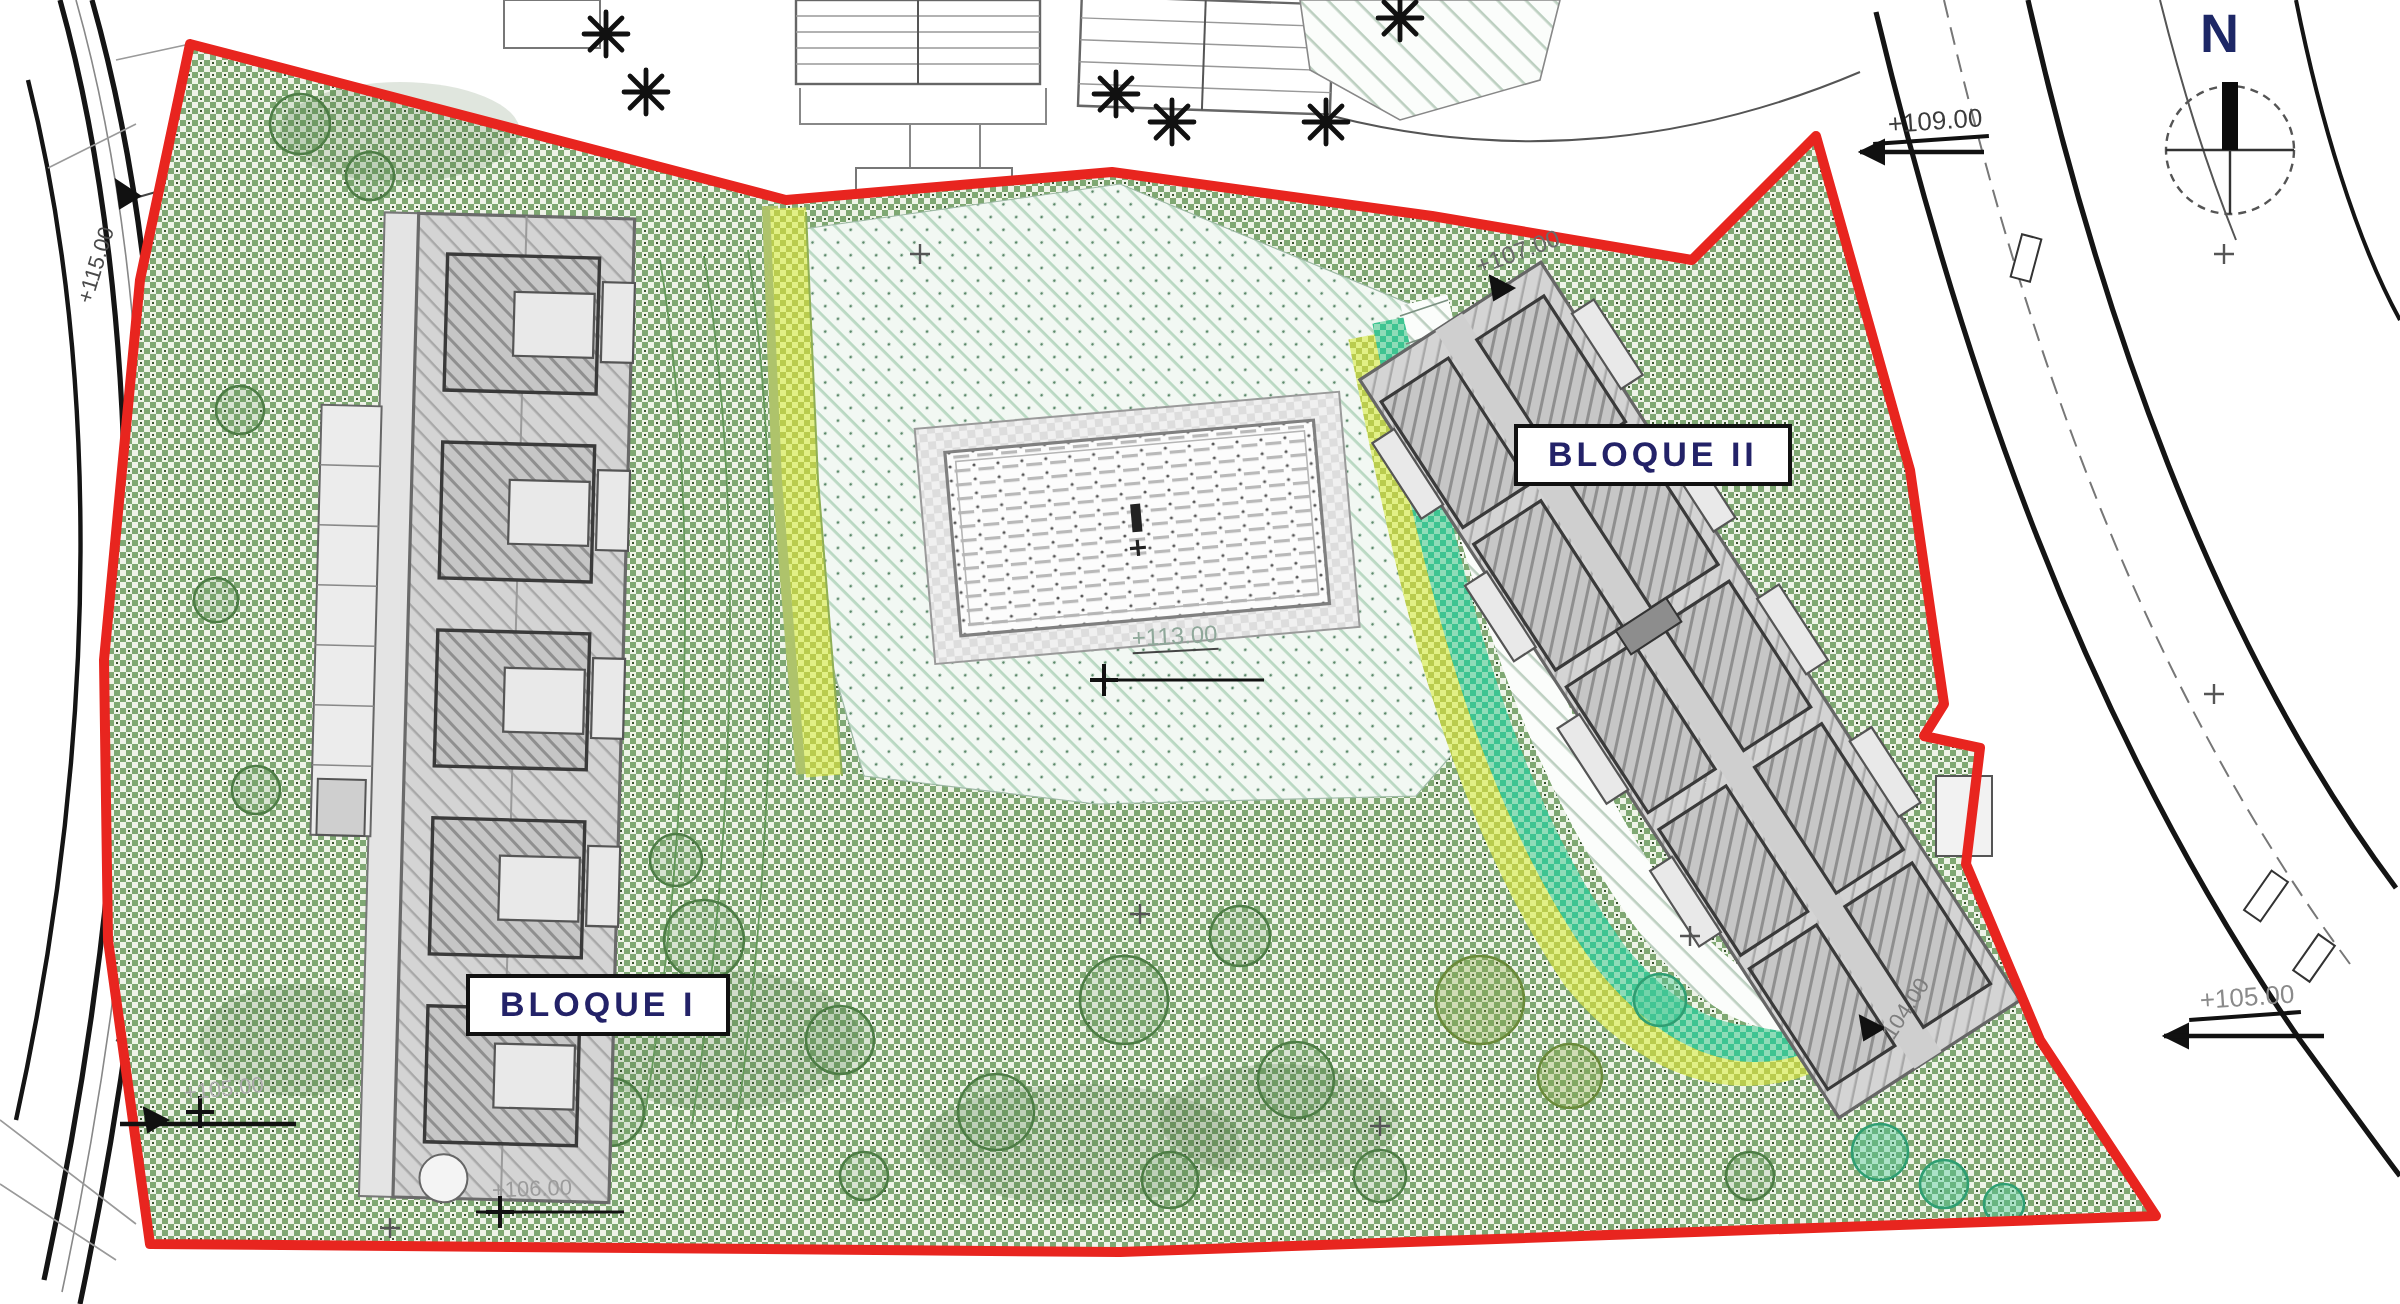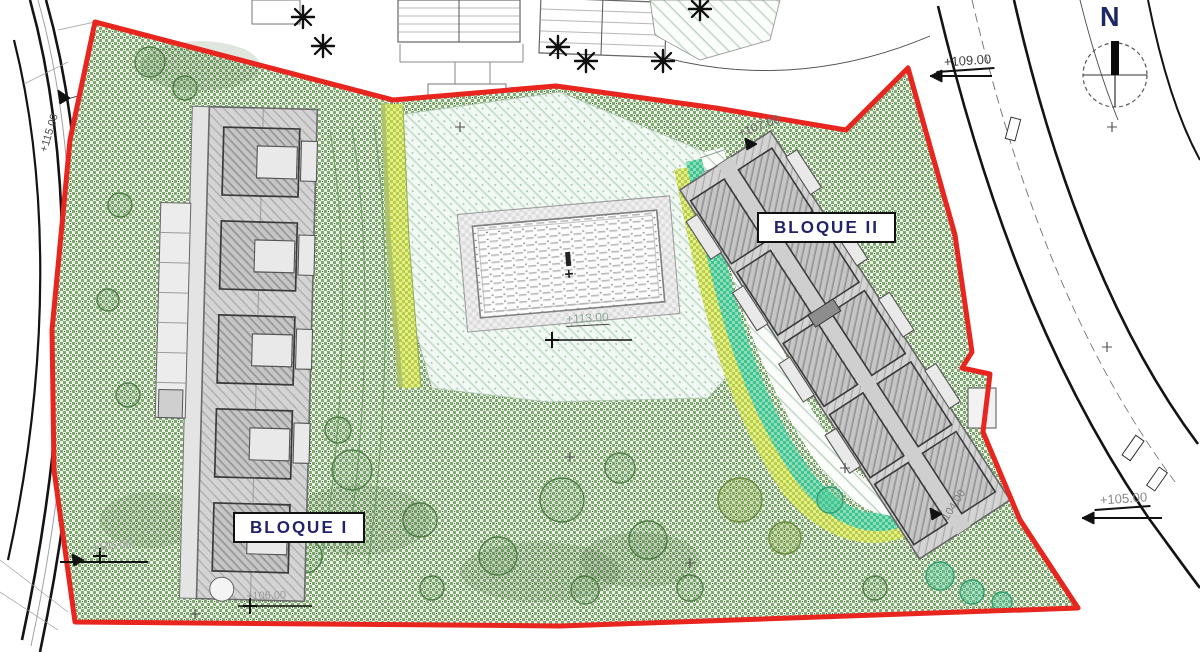--- a/index.html
+++ b/index.html
@@ -309,21 +309,21 @@
 
   <g>
     <circle cx="1115" cy="75" r="32" fill="none" stroke="#555" stroke-width="1.2" stroke-dasharray="4 3"></circle>
     <path d="M1083,75 H1147 M1115,43 V107" stroke="#333" stroke-width="1.2"></path>
     <rect x="1111" y="41" width="8" height="34" fill="#0a0a0a"></rect>
   </g>
 </svg>
 
 <span class="north-n">N</span>
 
-<span class="plan-label" style="left:233px;top:512px;">BLOQUE I</span>
+<span class="plan-label" style="left:233px;top:487px;">BLOQUE I</span>
 
 <span class="plan-label" style="left:757px;top:212px;">BLOQUE II</span>
 
 <span class="elev e115">+115.00</span>
 <span class="elev e109">+109.00</span>
 <span class="elev e107">+107.00</span>
 <span class="elev e113">+113.00</span>
 <span class="elev e104">104.00</span>
 <span class="elev e105r">+105.00</span>
 <span class="elev e106">+106.00</span>

